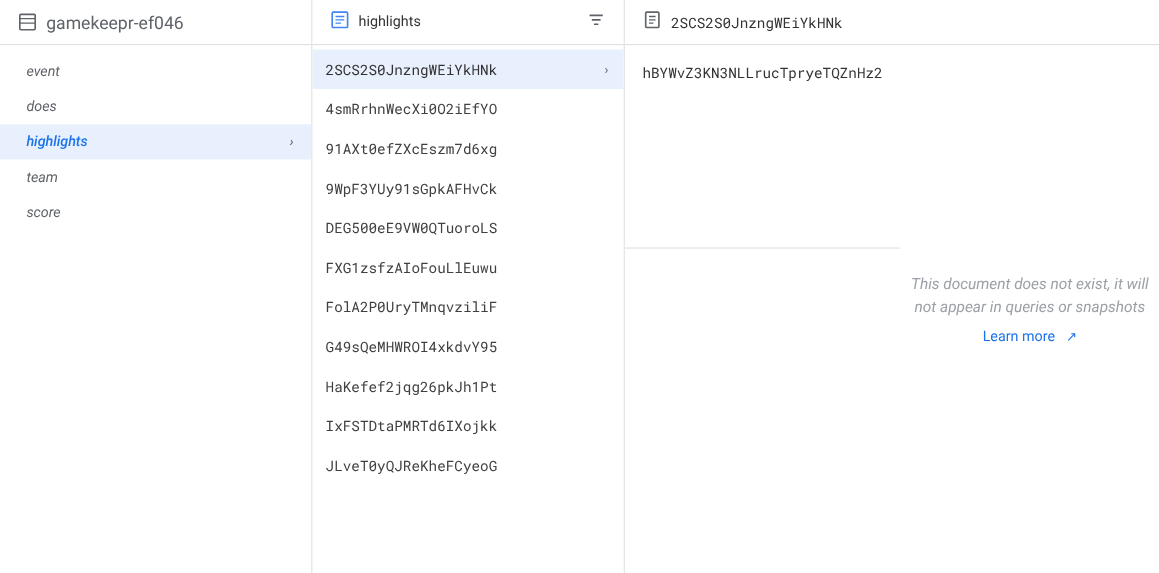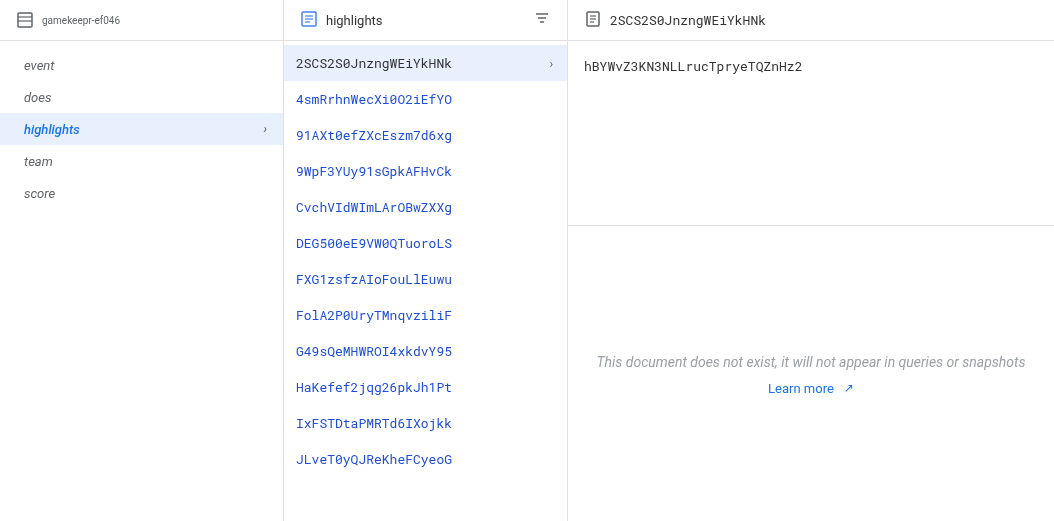--- a/index.html
+++ b/index.html
@@ -30,21 +30,21 @@
       flex-shrink: 0;
     }
 
     .sidebar-icon {
       width: 18px;
       height: 18px;
       flex-shrink: 0;
     }
 
     .sidebar-header-title {
-      font-size: 10px;
+      font-size: 16px;
       color: #5f6368;
       font-weight: 400;
     }
 
     .sidebar-nav {
       flex: 1;
       overflow-y: auto;
       padding: 8px 0;
       font-style: italic;
     }
@@ -115,21 +115,21 @@
       overflow-y: auto;
       padding: 4px 0;
     }
 
     .list-item {
       height: 36px;
       display: flex;
       align-items: center;
       padding: 0 12px;
       cursor: pointer;
-      color: #1d4ed8;
+      color: #404040;
       font-size: 13px;
       font-family: 'Roboto Mono', monospace;
       justify-content: space-between;
       position: relative;
     }
 
     .list-item.selected {
       background: #e8f0fe;
       color: #333;
     }
@@ -167,21 +167,21 @@
     .right-header-title {
       font-size: 13px;
       color: #333;
       font-weight: 400;
       font-family: 'Roboto Mono', monospace;
     }
 
     .right-content {
       flex: 1;
       display: flex;
-      flex-direction: column;
+      flex-direction: row;
     }
 
     .right-top {
       height: 185px;
       border-bottom: 1px solid #e0e0e0;
       padding: 16px;
       display: flex;
       align-items: flex-start;
     }
 
@@ -303,23 +303,20 @@
           <span class="item-arrow">›</span>
         </div>
         <div class="list-item">
           <span class="item-text">4smRrhnWecXi0O2iEfYO</span>
         </div>
         <div class="list-item">
           <span class="item-text">91AXt0efZXcEszm7d6xg</span>
         </div>
         <div class="list-item">
           <span class="item-text">9WpF3YUy91sGpkAFHvCk</span>
-        </div>
-        <div class="list-item">
-          <span class="item-text">CvchVIdWImLArOBwZXXg</span>
         </div>
         <div class="list-item">
           <span class="item-text">DEG500eE9VW0QTuoroLS</span>
         </div>
         <div class="list-item">
           <span class="item-text">FXG1zsfzAIoFouLlEuwu</span>
         </div>
         <div class="list-item">
           <span class="item-text">FolA2P0UryTMnqvziliF</span>
         </div>

